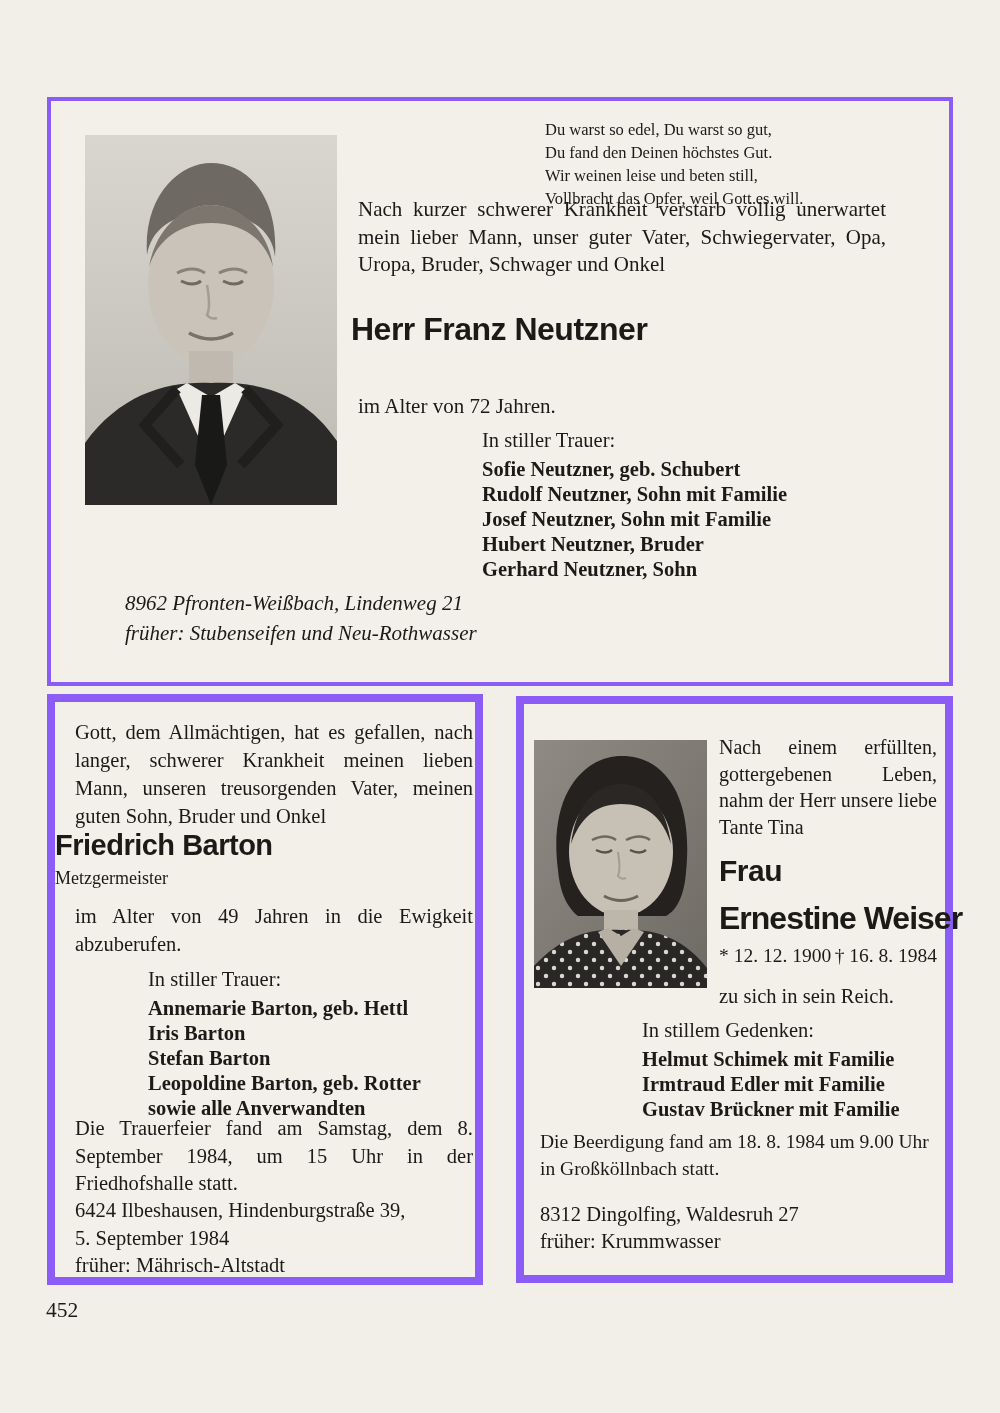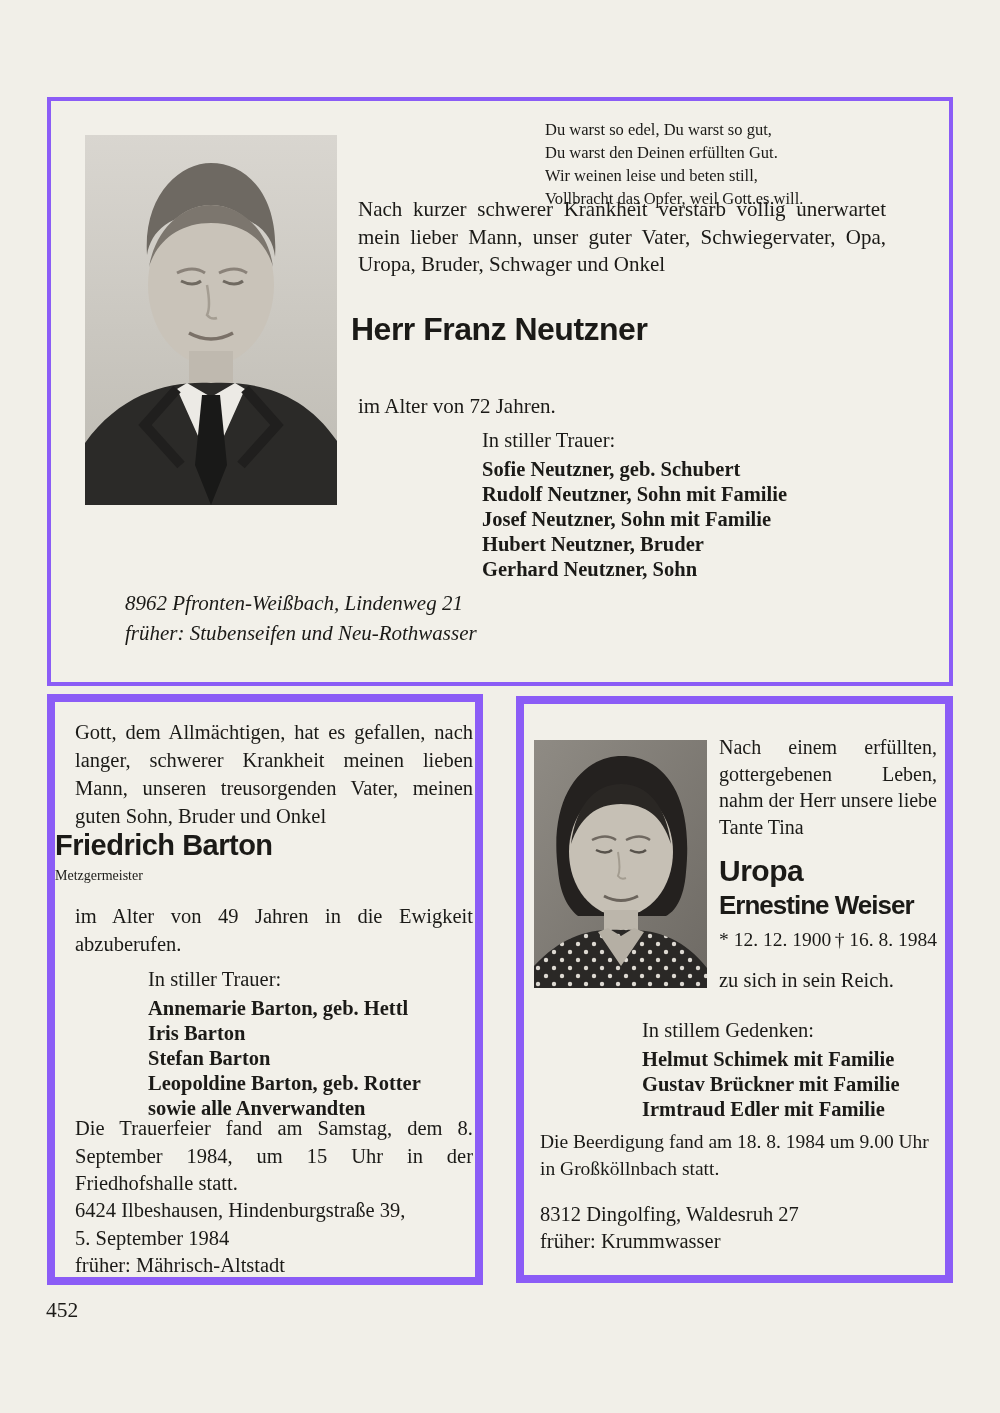--- a/index.html
+++ b/index.html
@@ -61,21 +61,21 @@
       <path d="M0,370 L0,308 C36,258 84,246 126,248 C170,246 218,256 252,306 L252,370 Z" fill="#2b2a28"></path>
       <path d="M92,254 L126,330 L160,254 L150,248 L126,262 L102,248 Z" fill="#eceae5"></path>
       <path d="M117,260 L135,260 L142,330 L126,370 L110,330 Z" fill="#191918"></path>
       <path d="M92,254 L60,290 L96,330" fill="none" stroke="#201f1e" stroke-width="10"></path>
       <path d="M160,254 L192,290 L156,330" fill="none" stroke="#201f1e" stroke-width="10"></path>
     </svg>
   </div>
 
   <div class="abs poem" style="left:494px;top:17px;width:330px;">
     <div>Du warst so edel, Du warst so gut,</div>
-    <div>Du warst den Deinen erfüllten Gut.</div>
+    <div>Du fand den Deinen höchstes Gut.</div>
     <div>Wir weinen leise und beten still,</div>
     <div>Vollbracht das Opfer, weil Gott es will.</div>
   </div>
 
   <div class="abs body-text" style="left:307px;top:95px;width:528px;">Nach kurzer schwerer Krankheit verstarb völlig unerwartet mein lieber Mann, unser guter Vater, Schwiegervater, Opa, Uropa, Bruder, Schwager und Onkel</div>
 
   <div class="abs name-sans center" style="left:300px;top:210px;width:535px;font-size:32px;">Herr Franz Neutzner</div>
 
 
   <div class="abs label" style="left:307px;top:293px;font-size:21px;">im Alter von 72 Jahren.</div>
@@ -95,21 +95,21 @@
     <div>früher: Stubenseifen und Neu-Rothwasser</div>
   </div>
 </div>
 
 <div id="box2" class="notice">
 
   <div class="abs body-text2" style="left:20px;top:16px;width:398px;">Gott, dem Allmächtigen, hat es gefallen, nach langer, schwerer Krankheit meinen lieben Mann, unseren treusorgenden Vater, meinen guten Sohn, Bruder und Onkel</div>
 
   <div class="abs name-sans center" style="left:0;top:127px;width:386px;font-size:29px;">Friedrich Barton</div>
 
-  <div class="abs center" style="left:0;top:166px;width:363px;font-size:14px;">Metzgermeister</div>
+  <div class="abs center" style="left:0;top:166px;width:363px;font-size:18px;">Metzgermeister</div>
 
   <div class="abs body-text2" style="left:20px;top:200px;width:398px;">im Alter von 49 Jahren in die Ewigkeit abzuberufen.</div>
 
   <div class="abs label" style="left:93px;top:266px;">In stiller Trauer:</div>
 
   <div class="abs mourners" style="left:93px;top:294px;">
     <div>Annemarie Barton, geb. Hettl</div>
     <div>Iris Barton</div>
     <div>Stefan Barton</div>
     <div>Leopoldine Barton, geb. Rotter</div>
@@ -151,35 +151,35 @@
       <path d="M84,112 q3,18 0,24 q3,4 8,2" stroke="#a39c90" stroke-width="2" fill="none"></path>
       <path d="M70,156 q17,9 34,0" stroke="#6b645c" stroke-width="3" fill="none"></path>
       <rect x="70" y="170" width="34" height="22" fill="#bcb6ab"></rect>
       <path d="M0,248 L0,226 C28,196 56,188 87,190 C120,188 150,198 173,228 L173,248 Z" fill="url(#dots)"></path>
       <path d="M64,192 L87,226 L110,192 L100,188 L87,196 L74,188 Z" fill="#b5afa4"></path>
     </svg>
   </div>
 
   <div class="abs" style="left:195px;top:30px;width:218px;">
     <div class="body-text" style="font-size:20px;line-height:26.5px;">Nach einem erfüllten, gottergebenen Leben, nahm der Herr unsere liebe Tante Tina</div>
-    <div class="name-sans center" style="font-size:30px;margin-top:14px;">Uropa</div>
-    <div class="name-sans center nowrap" style="font-size:26px;margin-top:2px;letter-spacing:-1px;">Ernestine Weiser</div>
+    <div class="name-sans center" style="font-size:30px;margin-top:14px;">Frau</div>
+    <div class="name-sans center nowrap" style="font-size:32px;margin-top:12px;letter-spacing:-1px;">Ernestine Weiser</div>
     <div style="display:flex;justify-content:space-between;font-size:19.5px;margin-top:8px;">
       <span>* 12. 12. 1900</span>
       <span>† 16. 8. 1984</span>
     </div>
     <div style="font-size:20.5px;margin-top:18px;">zu sich in sein Reich.</div>
   </div>
 
   <div class="abs label" style="left:118px;top:315px;">In stillem Gedenken:</div>
 
   <div class="abs mourners" style="left:118px;top:343px;">
     <div>Helmut Schimek mit Familie</div>
+    <div>Irmtraud Edler mit Familie</div>
     <div>Gustav Brückner mit Familie</div>
-    <div>Irmtraud Edler mit Familie</div>
   </div>
 
   <div class="abs" style="left:16px;top:424px;font-size:19.5px;line-height:27px;">
     <div class="nowrap">Die Beerdigung fand am 18. 8. 1984 um 9.00 Uhr</div>
     <div class="nowrap">in Großköllnbach statt.</div>
   </div>
 
   <div class="abs" style="left:16px;top:497px;font-size:20.5px;line-height:27px;">
     <div>8312 Dingolfing, Waldesruh 27</div>
     <div>früher: Krummwasser</div>

